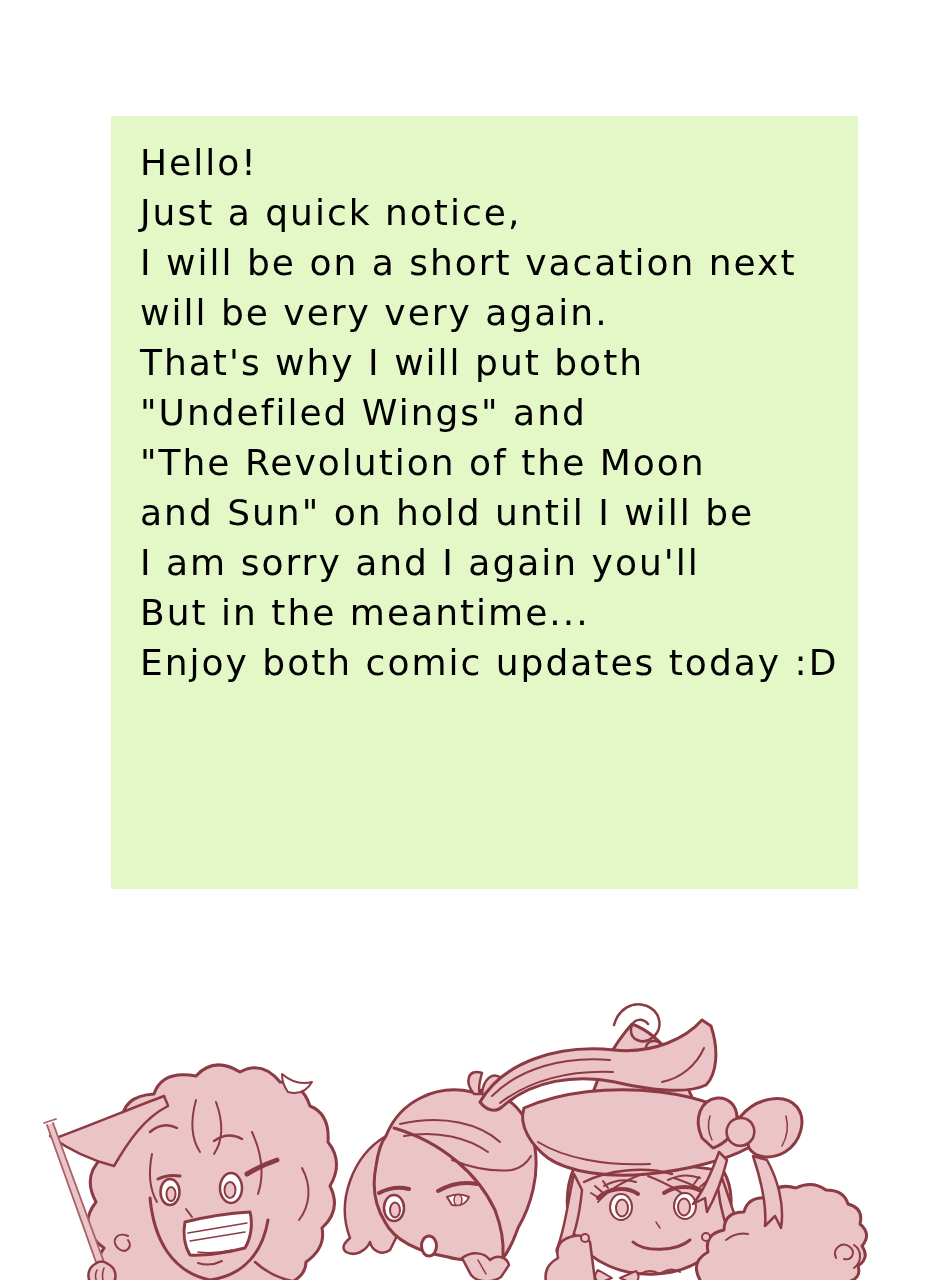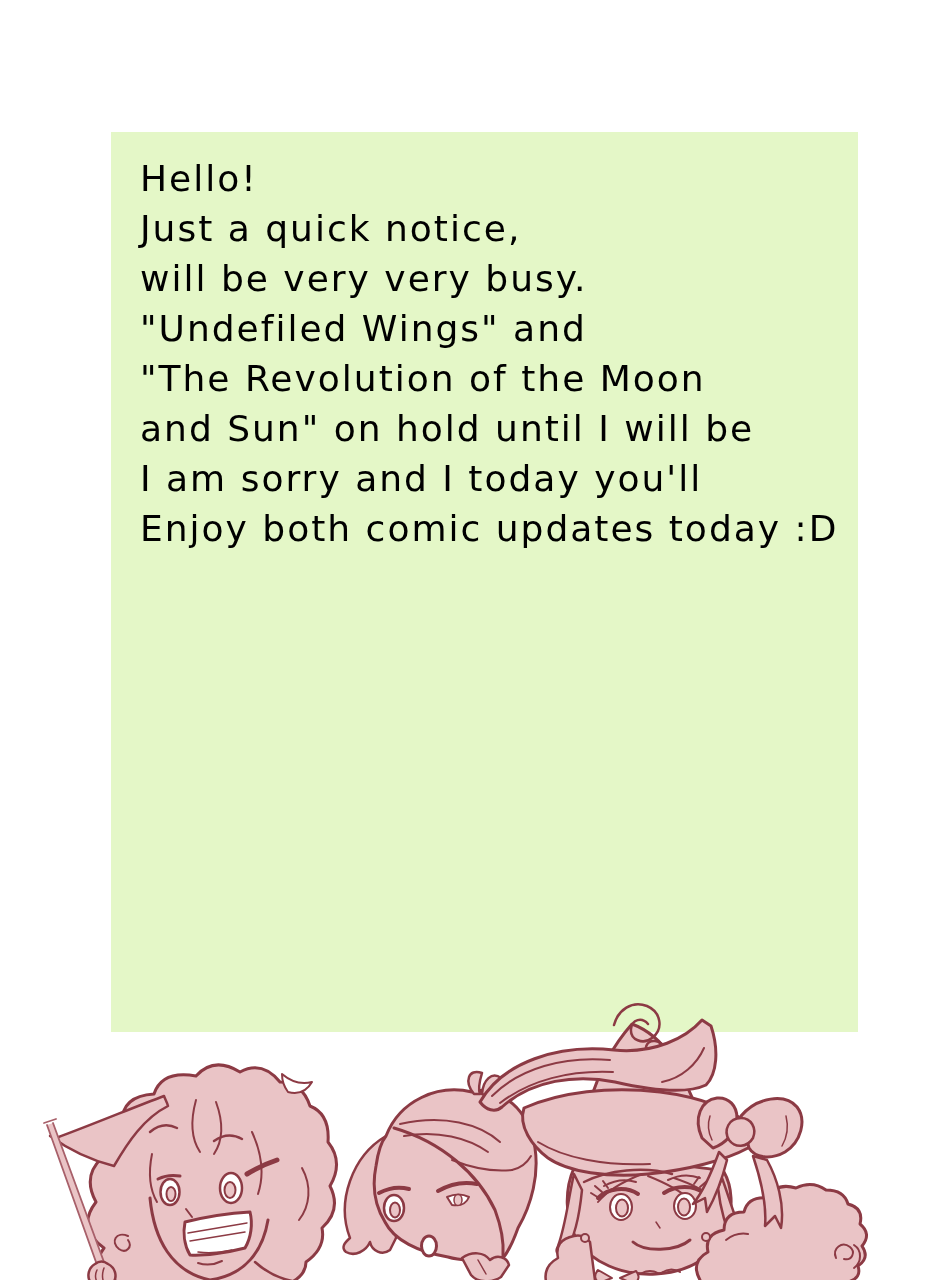--- a/index.html
+++ b/index.html
@@ -7,21 +7,21 @@
     --ink:#8c3a44;
     --skin:#eac4c6;
     --pole:#a8606a;
   }
   html,body{margin:0;padding:0;}
   body{
     width:940px;height:1280px;position:relative;overflow:hidden;
     background:#ffffff;font-family:"DejaVu Sans",sans-serif;
   }
   .notice{
-    position:absolute;left:111px;top:132px;width:747px;height:900px;
+    position:absolute;left:111px;top:116px;width:747px;height:773px;
     background:var(--notice-bg);box-sizing:border-box;padding:22px 0 16px 29px;
   }
   .notice .line{
     font-size:36px;line-height:50px;letter-spacing:2px;color:#000000;
     white-space:pre;font-weight:400;
   }
   .illustration{
     position:absolute;left:0;top:990px;width:940px;height:290px;
   }
   .illustration svg{display:block;width:940px;height:290px;}
@@ -37,25 +37,28 @@
   .s4{stroke-width:4px;}
   .s5{stroke-width:5px;}
   .pole{stroke:var(--pole);stroke-width:1.8px;fill:none;stroke-linecap:round;}
 </style>
 </head>
 <body>
 
 <div class="notice">
   <div class="line">Hello!</div>
   <div class="line">Just a quick notice,</div>
-  <div class="line">will be very very busy.</div>
+  <div class="line">I will be on a short vacation next</div>
+  <div class="line">will be very very again.</div>
+  <div class="line">That's why I will put both</div>
   <div class="line">"Undefiled Wings" and</div>
   <div class="line">"The Revolution of the Moon</div>
   <div class="line">and Sun" on hold until I will be</div>
-  <div class="line">I am sorry and I today you'll</div>
+  <div class="line">I am sorry and I again you'll</div>
+  <div class="line">But in the meantime...</div>
   <div class="line">Enjoy both comic updates today :D</div>
 </div>
 
 <div class="illustration">
   <svg viewBox="0 0 940 290" role="img" aria-label="Rose-colored line-art drawing of three chibi girls, cropped at the bottom: a grinning curly-haired girl holding a thin pole, a ponytail girl with a surprised round mouth, and a smiling girl wearing a curl-tipped witch hat with a large bow, earrings and curly hair">
 
     <g class="ink">
       <path class="f s3" d="M 118 300 L 118 292
         Q 88 280 104 258 Q 76 238 96 212 Q 82 186 102 168 Q 94 142 122 132
         Q 122 106 154 104 Q 162 80 196 86 Q 214 66 240 82 Q 262 70 280 92

